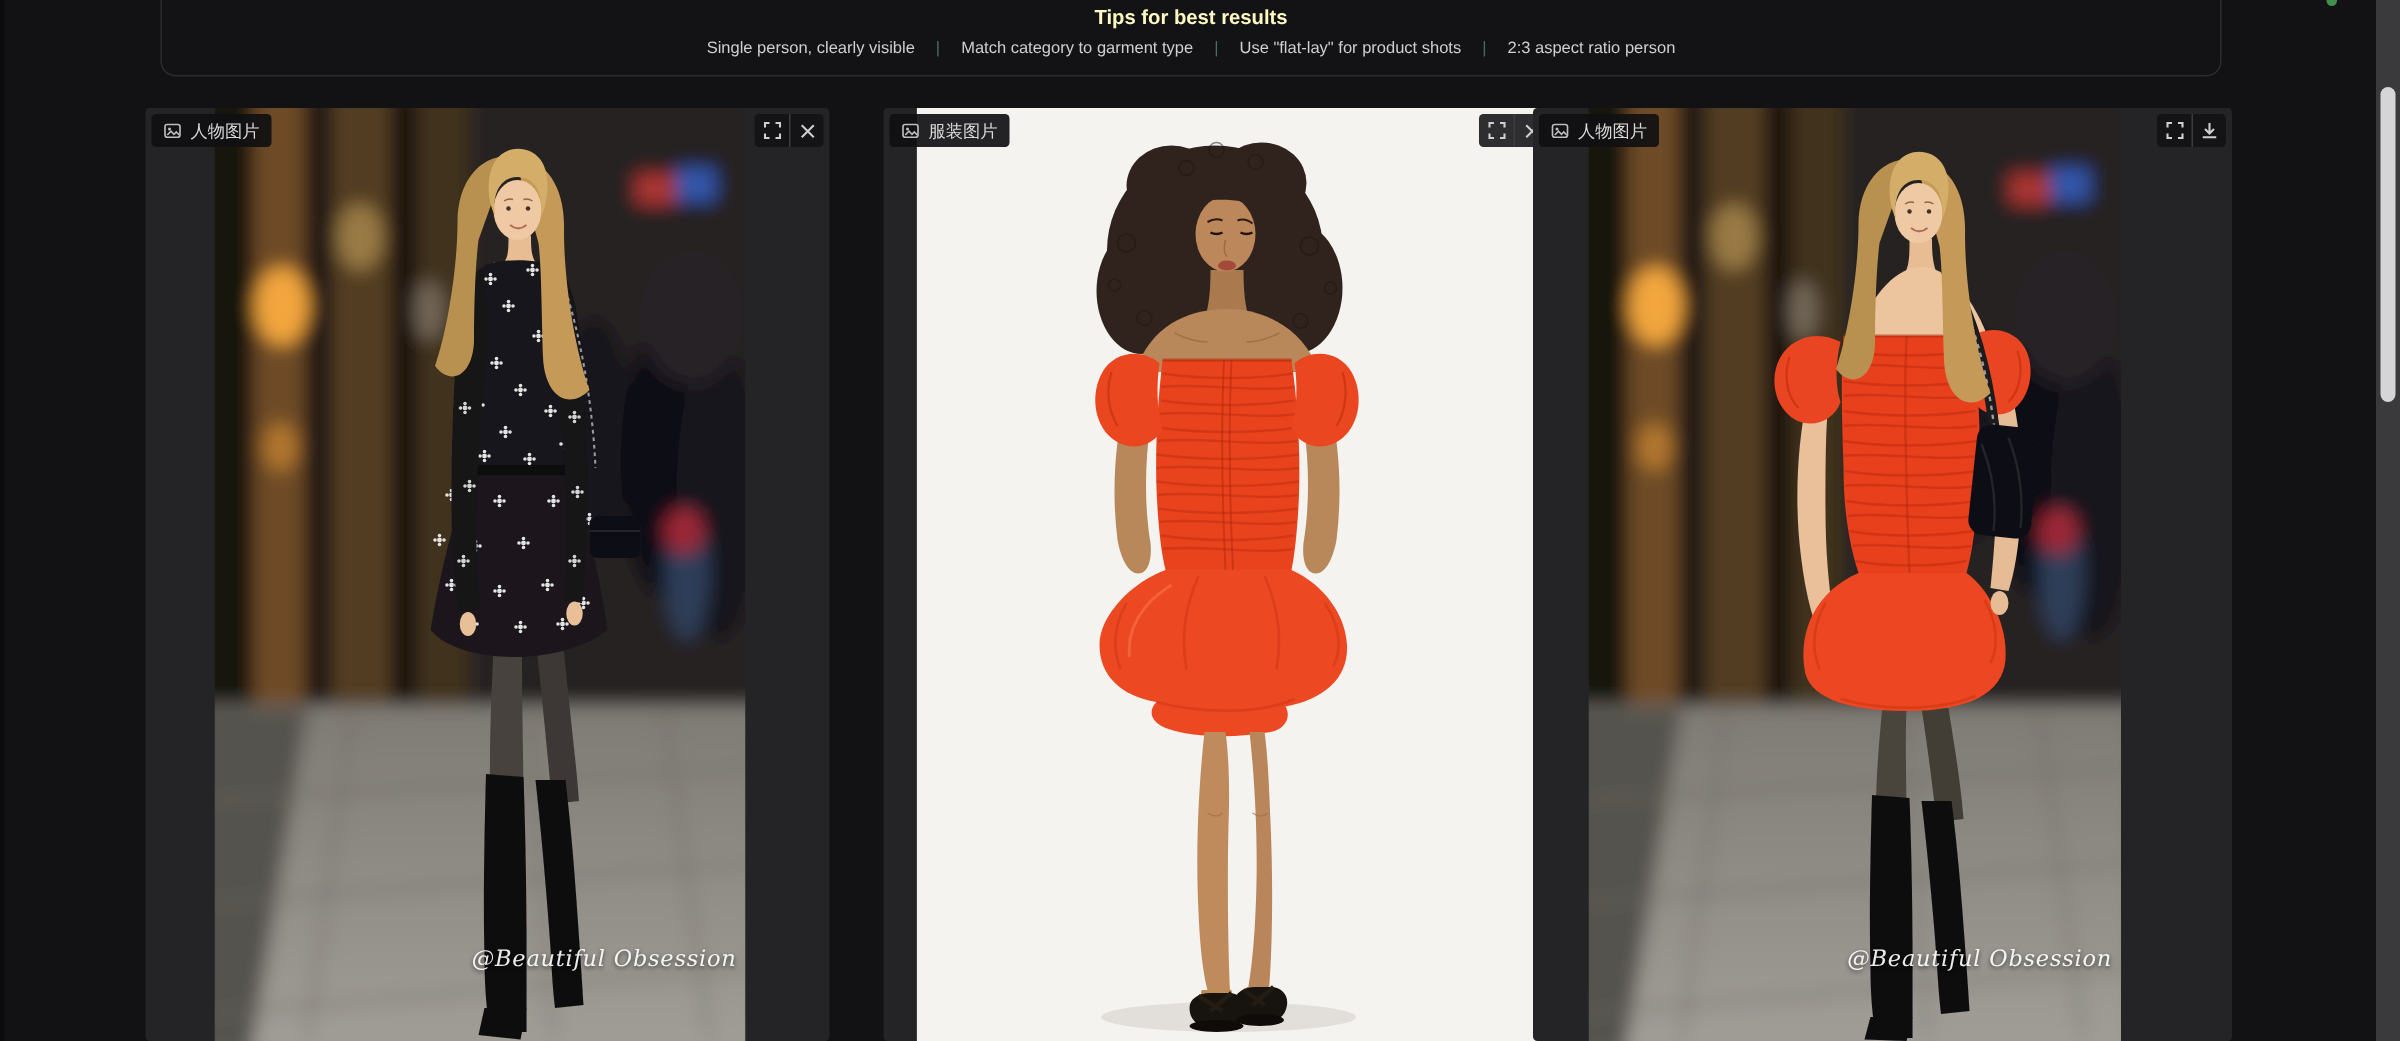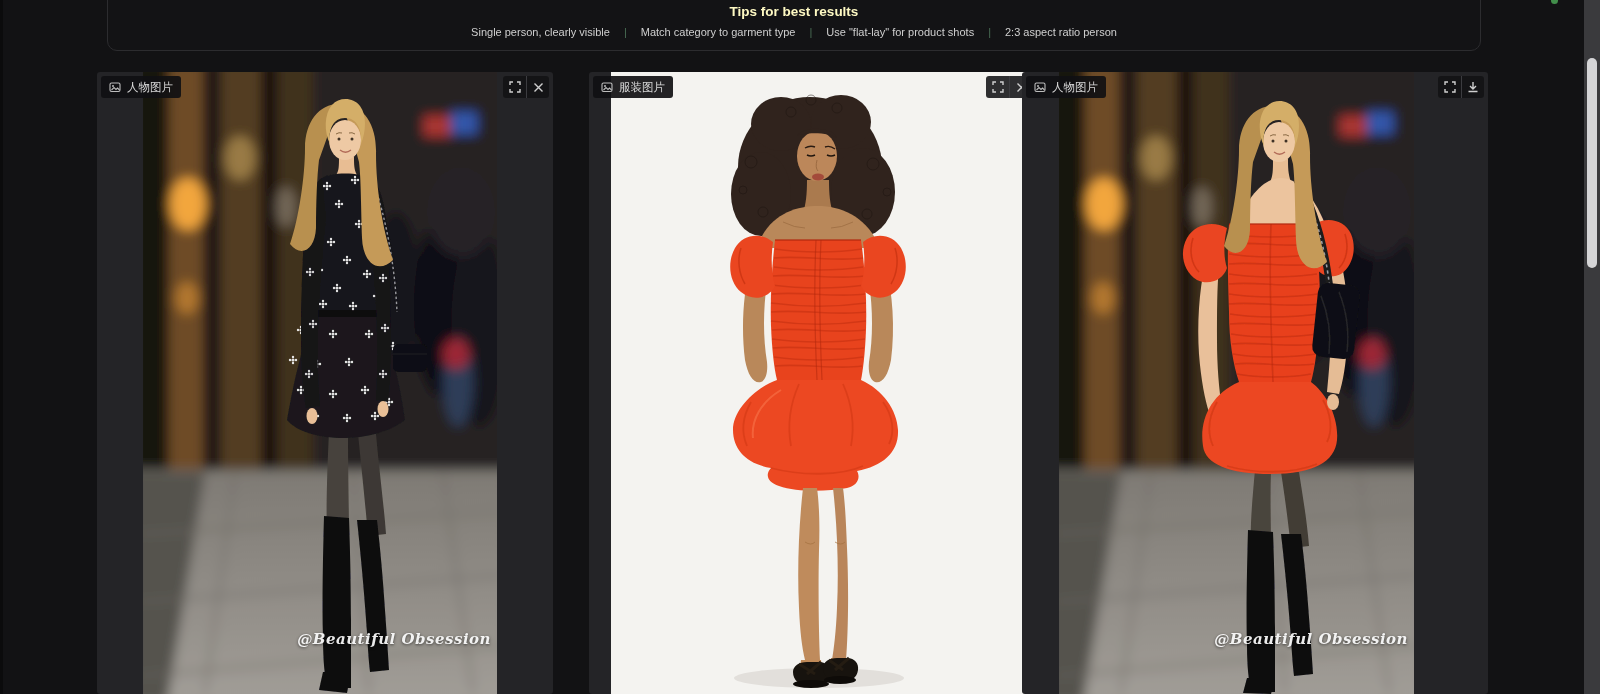--- a/index.html
+++ b/index.html
@@ -38,21 +38,21 @@
     position:absolute; top:4px; right:4px; display:flex; align-items:center;
     background:rgba(18,18,20,.88); border-radius:3px;
   }
   .ctrl { width:23px; height:22px; display:flex; align-items:center; justify-content:center;
     background:none; border:none; padding:0; cursor:pointer; }
   .ctrl + .ctrl { border-left:1px solid #3c3c40; }
 
   .watermark {
     position:absolute; right:6px; bottom:46px; font-family:"DejaVu Serif", serif; font-style:italic;
     font-size:15px; color:rgba(255,255,255,.92); text-shadow:0 1px 3px rgba(0,0,0,.6);
-    letter-spacing:.5px; white-space:nowrap; pointer-events:none;font-weight:bold;
+    letter-spacing:.5px; white-space:nowrap; pointer-events:none;
   }
 
   .scroll-track { position:absolute; right:0; top:0; width:16px; height:694px; background:#3a3a3d; }
   .scroll-thumb { position:absolute; left:3px; top:58px; width:10px; height:210px;
     background:#d5d5d7; border-radius:5px; }
   .green-dot { position:absolute; left:1551px; top:-3px; width:7px; height:7px; border-radius:50%;
     background:#4fae59; opacity:.8; }
 </style>
 </head>
 <body>

